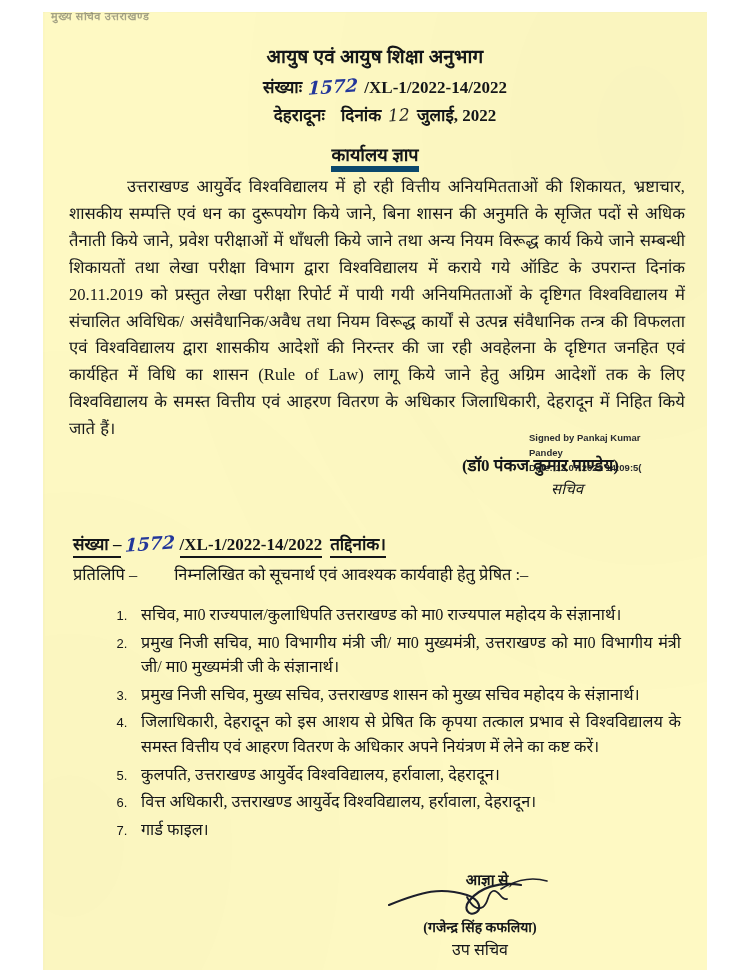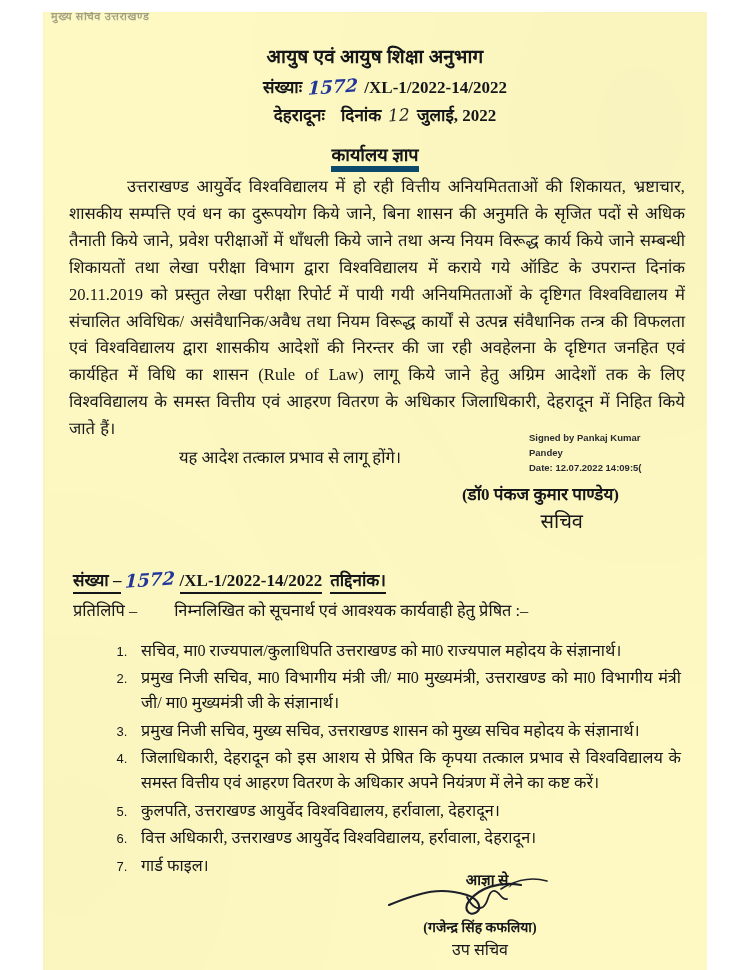--- a/index.html
+++ b/index.html
@@ -146,23 +146,24 @@
     padding-right: 88px;
     position: relative;
     z-index: 2;
   }
   .signatory-name {
     font-size: 17px;
     font-weight: bold;
     white-space: nowrap;
   }
   .signatory-desig {
-    font-size: 20px;
+    font-size: 15px;
     margin-top: 2px;
     margin-right: 36px;
+    font-style: italic;
   }
 
   
   .endorse {
     margin: 34px 26px 0 30px;
   }
   .endorse-no {
     font-size: 17px;
     font-weight: bold;
     display: flex;
@@ -255,21 +256,20 @@
       <span>जुलाई, 2022</span>
     </div>
   </div>
 
   <div class="memo-title">
     <span>कार्यालय ज्ञाप</span>
   </div>
 
   <div class="body-wrap">
     <div class="body-para">उत्तराखण्ड आयुर्वेद विश्वविद्यालय में हो रही वित्तीय अनियमितताओं की शिकायत, भ्रष्टाचार, शासकीय सम्पत्ति एवं धन का दुरूपयोग किये जाने, बिना शासन की अनुमति के सृजित पदों से अधिक तैनाती किये जाने, प्रवेश परीक्षाओं में धाँधली किये जाने तथा अन्य नियम विरूद्ध कार्य किये जाने सम्बन्धी शिकायतों तथा लेखा परीक्षा विभाग द्वारा विश्वविद्यालय में कराये गये ऑडिट के उपरान्त दिनांक 20.11.2019 को प्रस्तुत लेखा परीक्षा रिपोर्ट में पायी गयी अनियमितताओं के दृष्टिगत विश्वविद्यालय में संचालित अविधिक/ असंवैधानिक/अवैध तथा नियम विरूद्ध कार्यों से उत्पन्न संवैधानिक तन्त्र की विफलता एवं विश्वविद्यालय द्वारा शासकीय आदेशों की निरन्तर की जा रही अवहेलना के दृष्टिगत जनहित एवं कार्यहित में विधि का शासन (Rule of Law) लागू किये जाने हेतु अग्रिम आदेशों तक के लिए विश्वविद्यालय के समस्त वित्तीय एवं आहरण वितरण के अधिकार जिलाधिकारी, देहरादून में निहित किये जाते हैं।</div>
-    <div class="closing-line">यह आदेश तत्काल प्रभाव से लागू होंगे।</div>
   </div>
 
   <div class="sig-block">
     <div>Signed by Pankaj Kumar</div>
     <div>Pandey</div>
     <div class="sig-date">Date: 12.07.2022 14:09:5(</div>
   </div>
 
   <div class="signatory">
     <div class="signatory-name">(डॉ0 पंकज कुमार पाण्डेय)</div>

